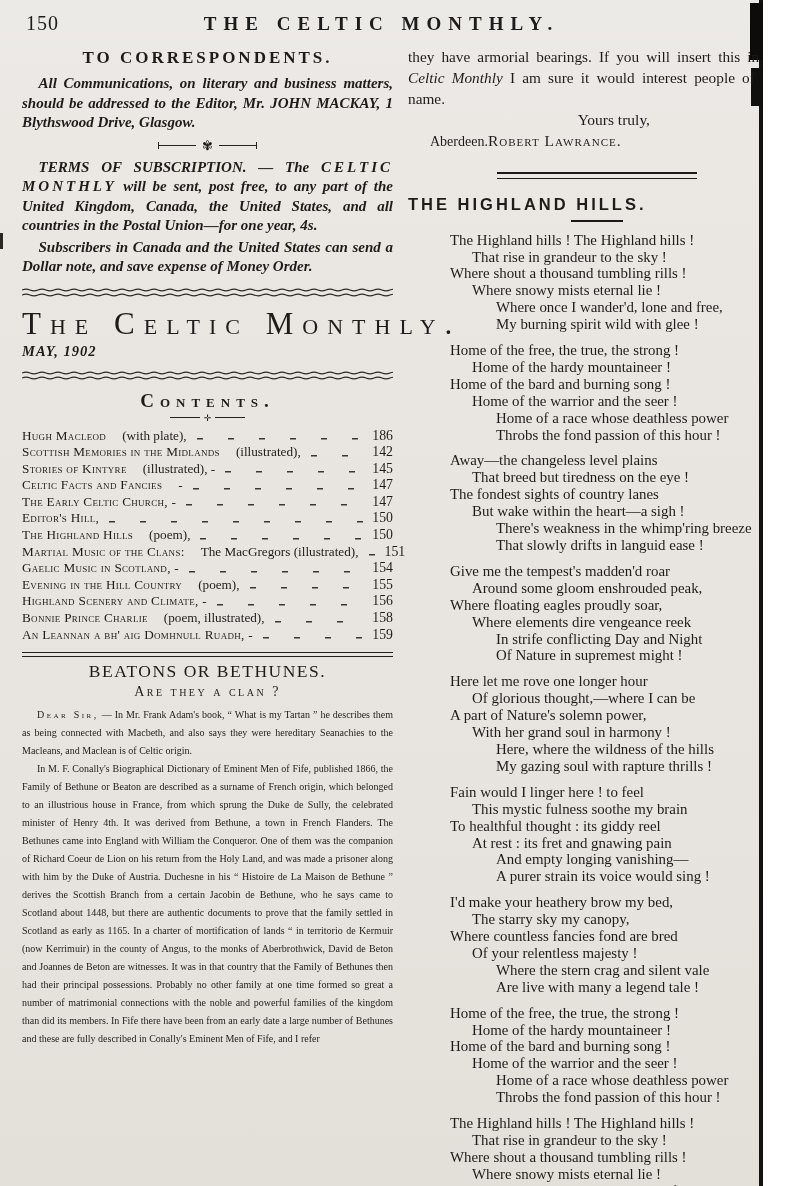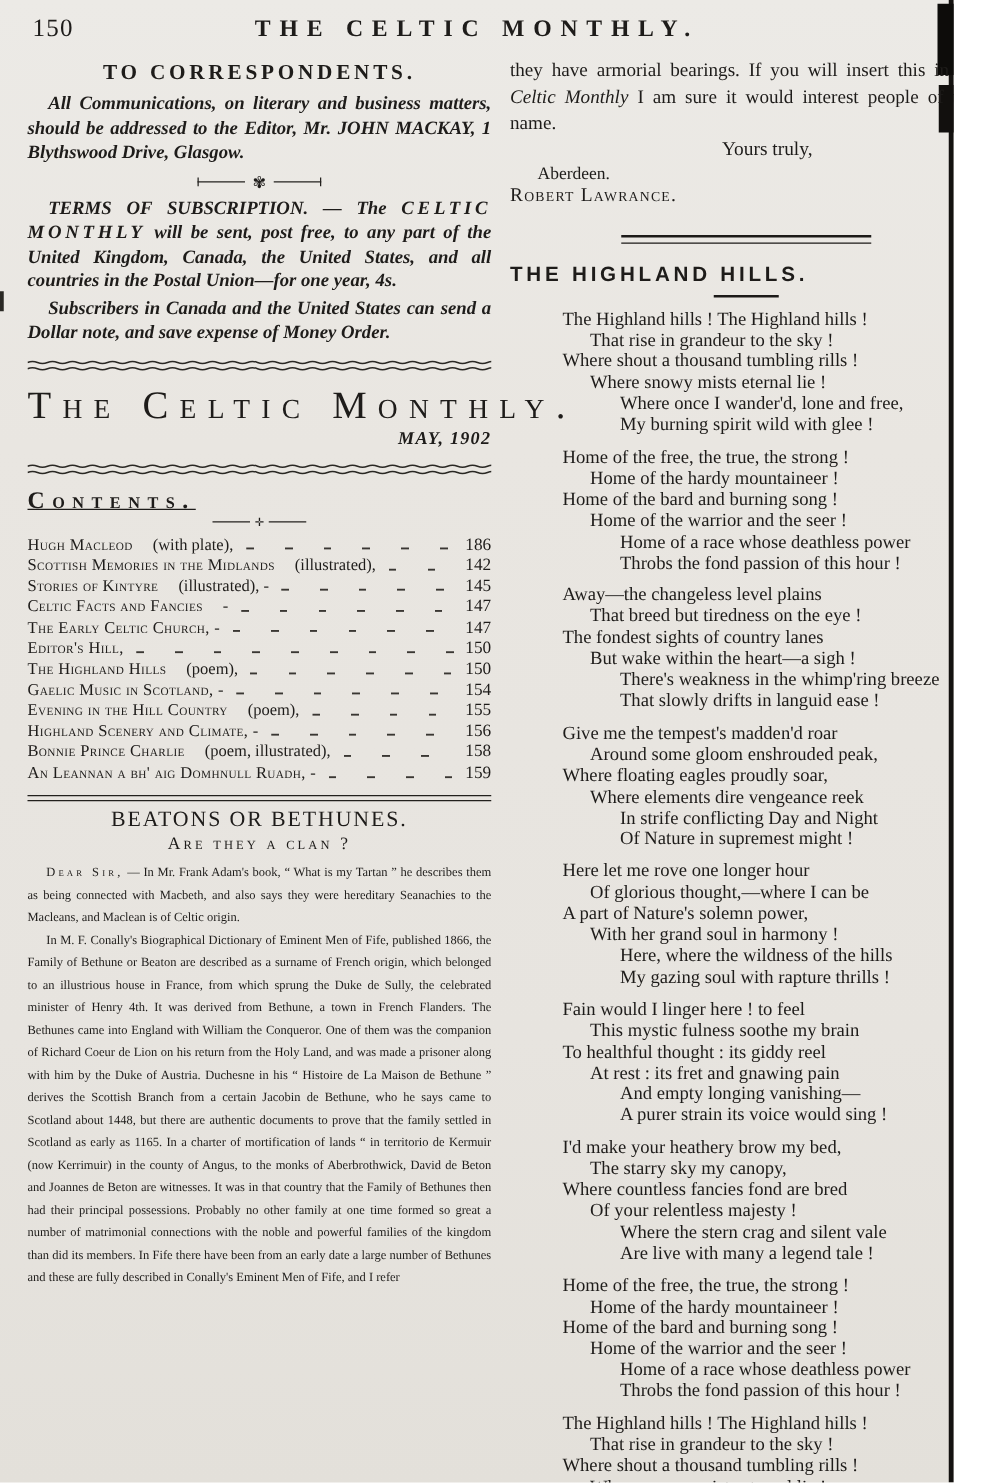--- a/index.html
+++ b/index.html
@@ -35,25 +35,25 @@
   .ornament{display:flex; align-items:center; justify-content:center; gap:6px; margin:8px 0 7px 0;}
   .orn-line{width:38px; height:1px; background:#24221f; position:relative;}
   .orn-line.l::before, .orn-line.r::after{content:''; position:absolute; width:1px; height:7px; background:#24221f; top:-3px;}
   .orn-line.l::before{left:0;} .orn-line.r::after{right:0;}
   .orn-glyph{font-size:13px; line-height:10px;}
 
   .wavy-rule{display:block; margin:10px auto 0 auto;}
 
   .masthead-title{text-align:center; font-variant:small-caps; font-size:31px; letter-spacing:9px;
     margin:8px 0 0 0; white-space:nowrap;}
-  .masthead-date{text-align:right; font-style:italic; font-weight:700; font-size:14.5px;
+  .masthead-date{text-align:left; font-style:italic; font-weight:700; font-size:14.5px;
     letter-spacing:1px; margin:1px 0 0 0;}
 
-  .contents-head{text-align:left; font-weight:700; font-variant:small-caps;
-    font-size:19px; letter-spacing:6px; margin:9px 0 0 0;text-decoration:underline;}
+  .contents-head{text-align:center; font-weight:700; font-variant:small-caps;
+    font-size:19px; letter-spacing:6px; margin:9px 0 0 0;}
   .contents-orn{display:flex; align-items:center; justify-content:center; gap:4px; margin:2px 0 6px 0;}
   .contents-orn .bar{width:30px; height:1px; background:#24221f;}
   .contents-orn .mid{font-size:9px; line-height:8px;}
 
   .toc{font-size:13.2px;}
   .toc-row{display:flex; align-items:baseline; line-height:16.6px; white-space:nowrap;}
   .toc-title{font-variant:small-caps; letter-spacing:0.3px;}
   .toc-note{margin-left:16px;}
   .toc-note:empty{margin-left:0;}
   .leader{flex:1; align-self:stretch; margin:0 8px 0 10px; min-width:8px;
@@ -65,21 +65,21 @@
 
   .article-head{text-align:center; font-size:17.5px; letter-spacing:1.5px; margin:4px 0 0 0;}
   .article-sub{text-align:center; font-variant:small-caps; font-size:14px; letter-spacing:2.5px; margin:2px 0 6px 0;}
   .body-par{font-size:10px; line-height:18px; text-align:justify; margin:0; text-indent:1.5em;}
   .dearsir{font-variant:small-caps; letter-spacing:2.5px;}
   .inline-ital{font-style:italic;}
 
   
   .letter-par{font-size:15.3px; line-height:21px; text-align:justify; margin:0;}
   .letter-close{font-size:15.5px; margin:2px 0 0 45%;}
-  .sig-row{display:flex; justify-content:space-between; align-items:baseline; margin-top:3px;flex-direction:column;}
+  .sig-row{display:flex; align-items:baseline; margin-top:3px;}
   .sig-place{font-size:14px; padding-left:22px;}
   .sig-name{font-variant:small-caps; font-size:15.5px; letter-spacing:1px; padding-right:38px;}
   .letter-rule{width:200px; margin:22px auto 0 auto; height:4px;
     border-top:2.5px solid #1c1a18; border-bottom:1.4px solid #1c1a18;}
 
   .poem-head{text-align:left; font-family:"Liberation Sans", sans-serif; font-weight:700;
     font-size:16.5px; letter-spacing:3px; margin:16px 0 0 0;}
   .poem-head-rule{width:52px; height:1.6px; background:#1c1a18; margin:6px auto 10px auto;}
   .poem-body{font-size:14.9px; line-height:16.9px; padding-left:42px;}
   .stanza{margin-bottom:9px;}
@@ -176,20 +176,26 @@
           <span class="leader"></span>
           <span class="toc-page">150</span>
         </div>
         <div class="toc-row">
           <span class="toc-title">The Highland Hills</span>
           <span class="toc-note">(poem),</span>
           <span class="leader"></span>
           <span class="toc-page">150</span>
         </div>
         <div class="toc-row">
+          <span class="toc-title">Martial Music of the Clans:</span>
+          <span class="toc-note">The MacGregors (illustrated),</span>
+          <span class="leader"></span>
+          <span class="toc-page">151</span>
+        </div>
+        <div class="toc-row">
           <span class="toc-title">Gaelic Music in Scotland, -</span>
           <span class="toc-note"></span>
           <span class="leader"></span>
           <span class="toc-page">154</span>
         </div>
         <div class="toc-row">
           <span class="toc-title">Evening in the Hill Country</span>
           <span class="toc-note">(poem),</span>
           <span class="leader"></span>
           <span class="toc-page">155</span>

